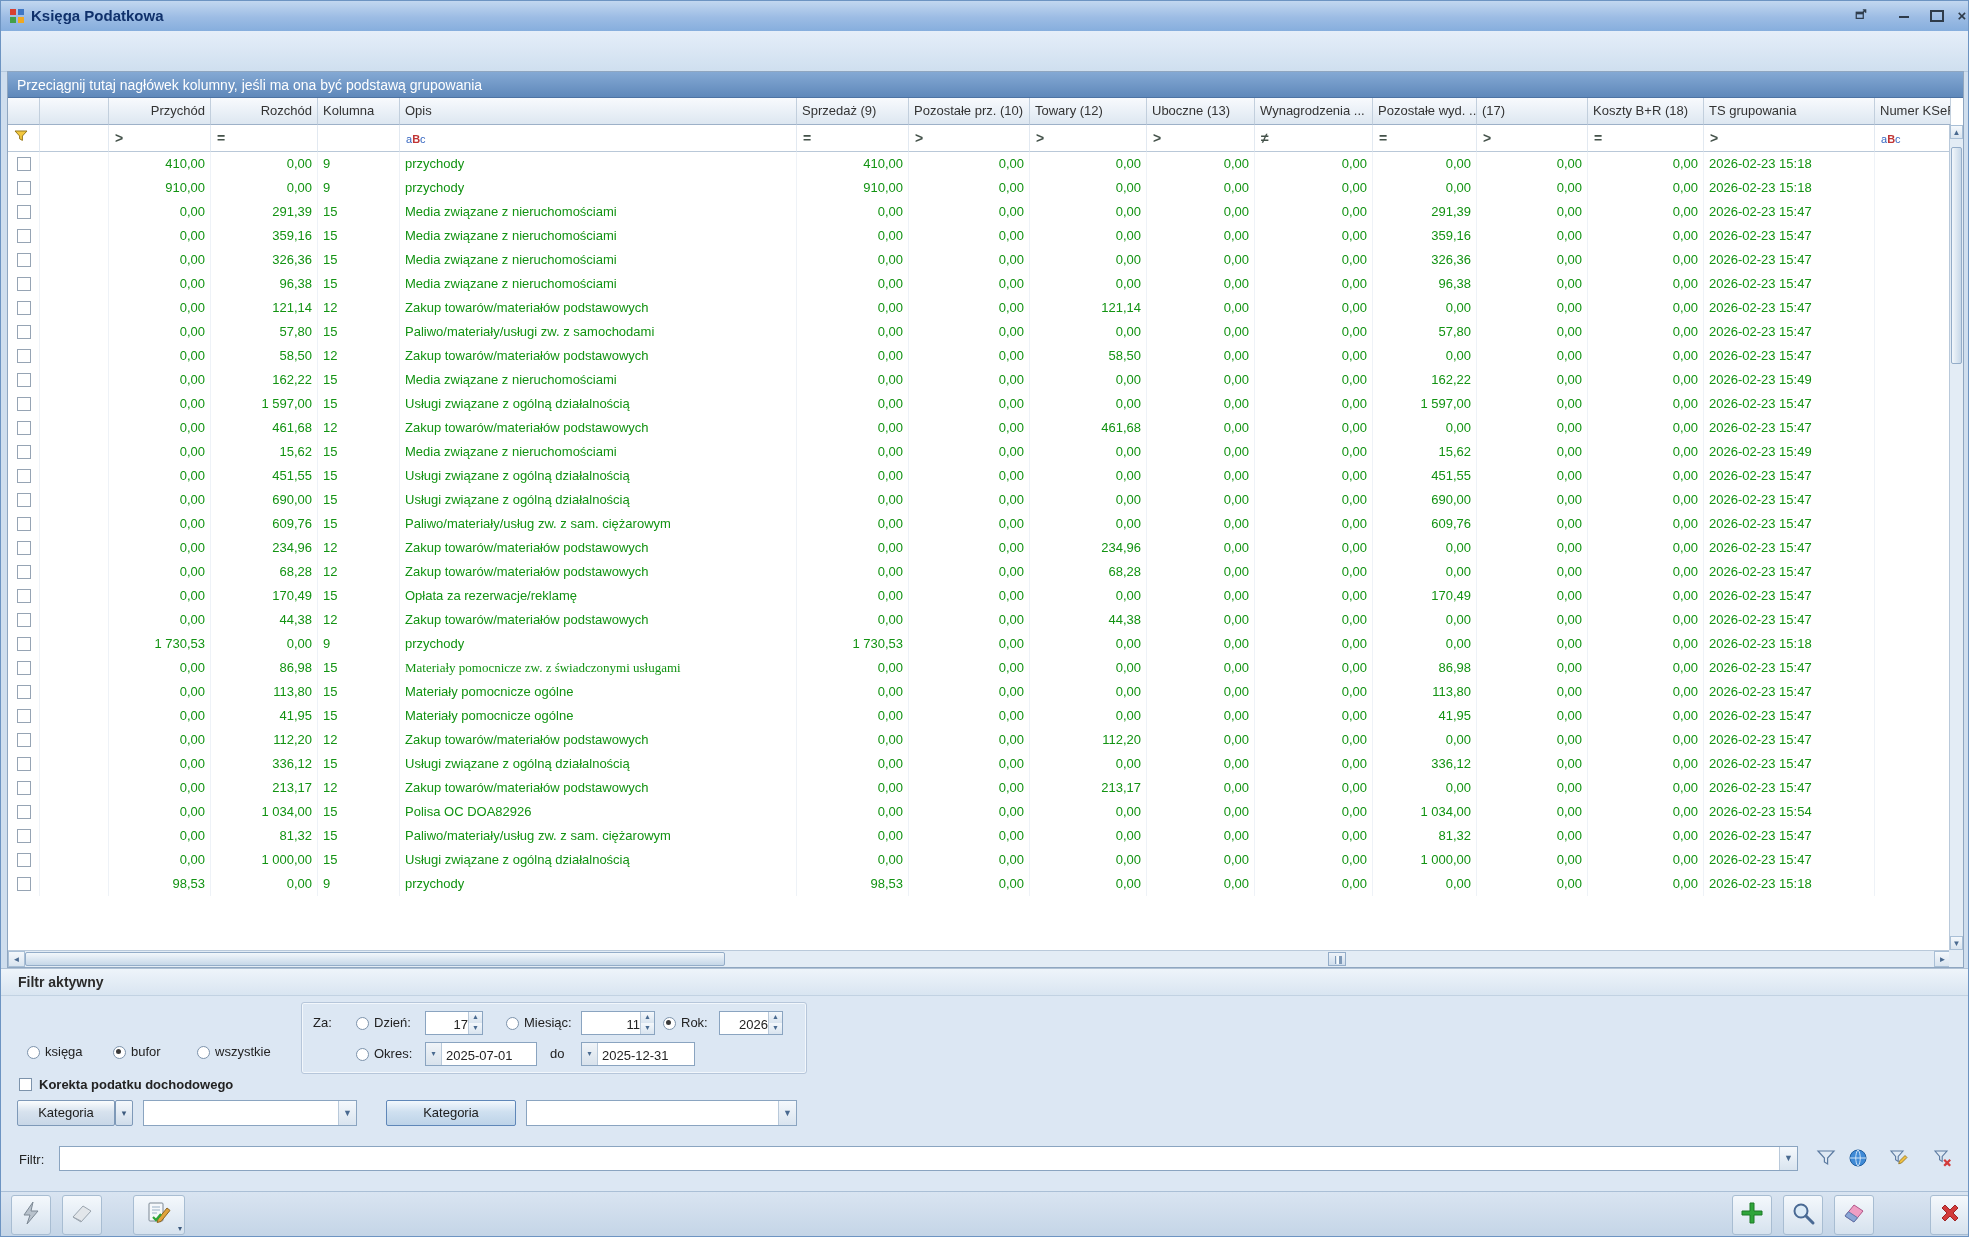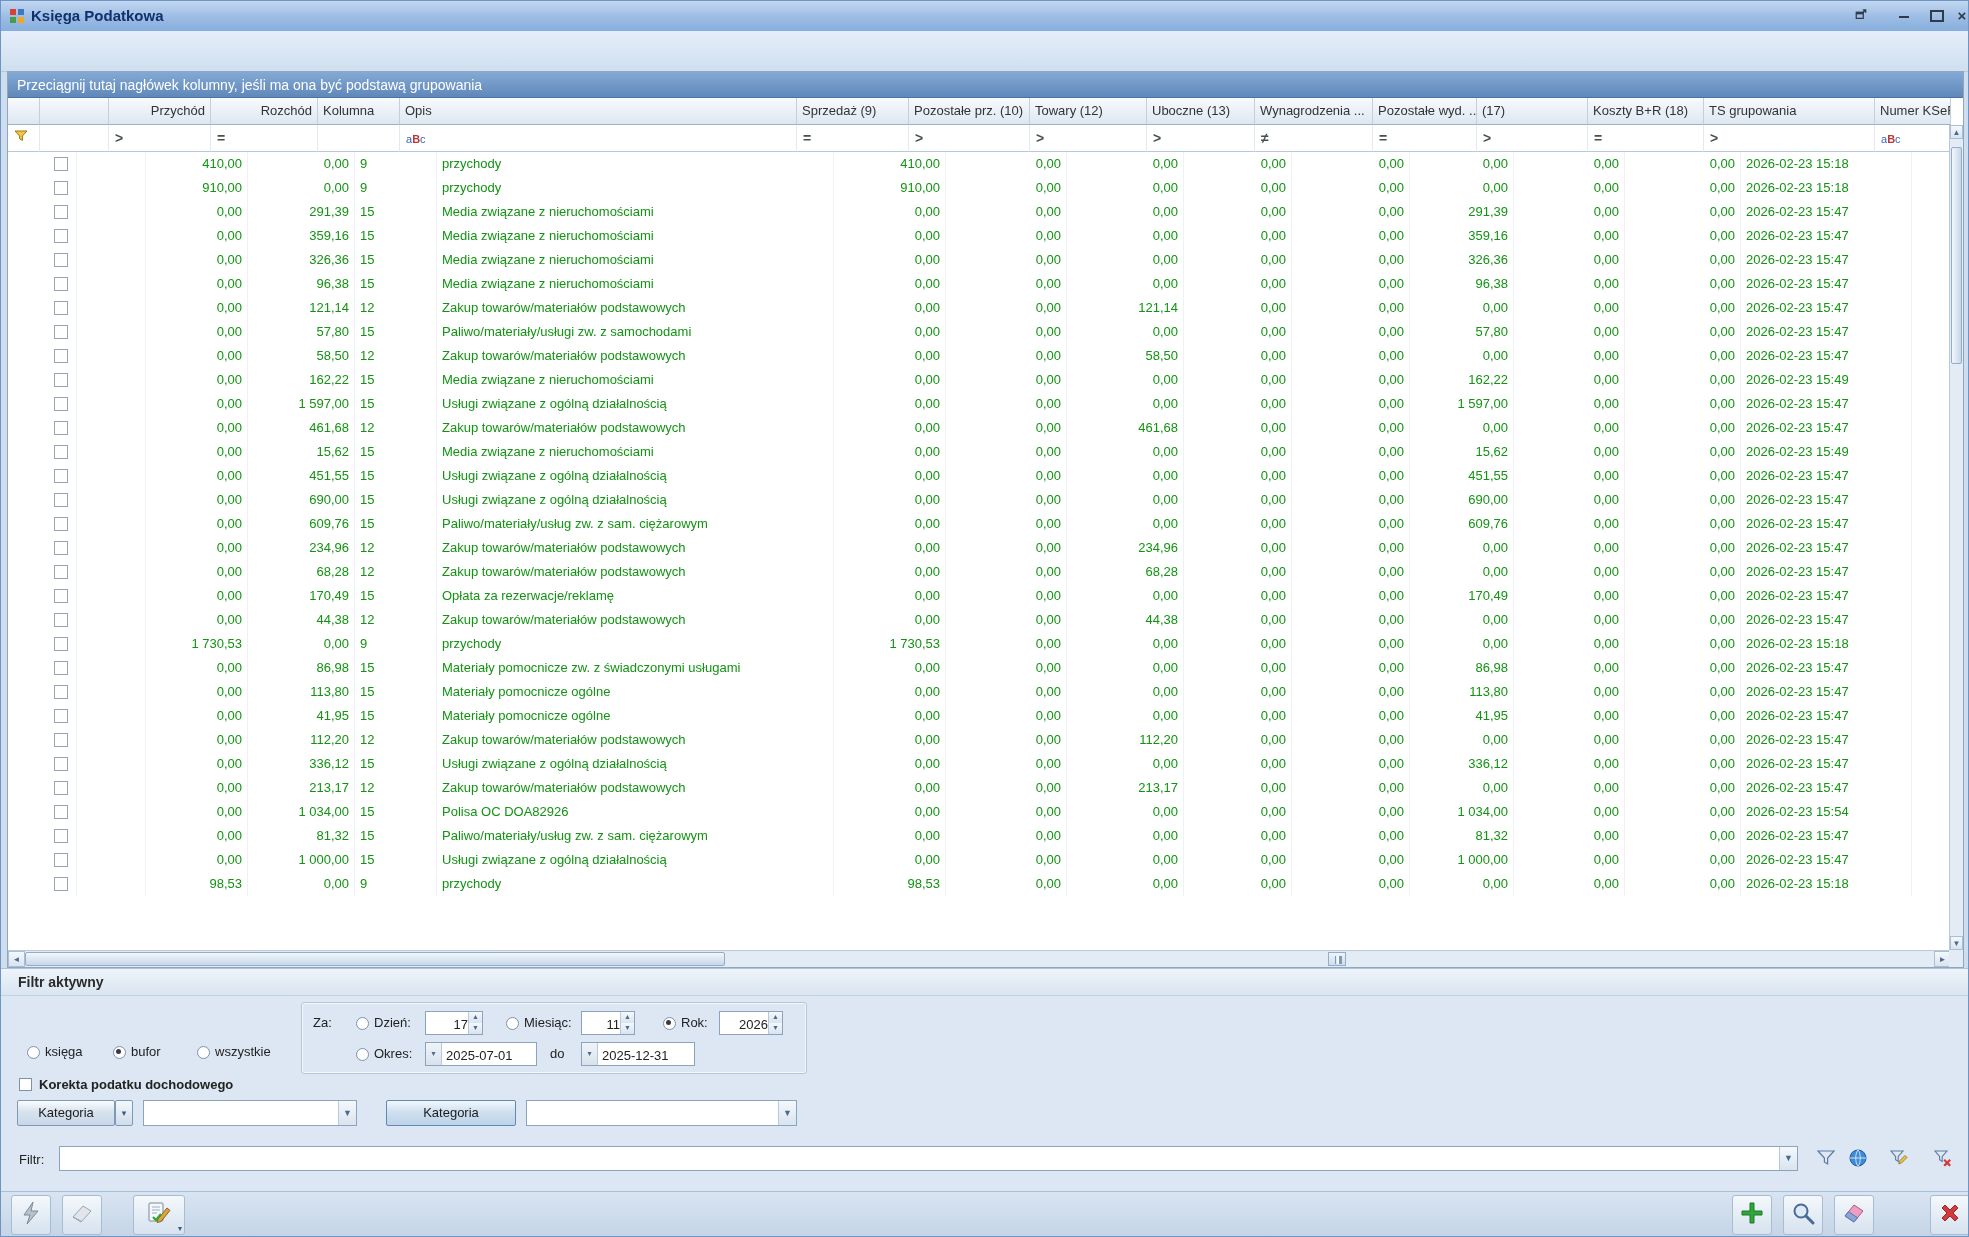--- a/index.html
+++ b/index.html
@@ -32,21 +32,21 @@
             box-sizing:border-box;white-space:nowrap;overflow:hidden;}
   .grid-header,.grid-filter,.grid-summary{display:flex;width:1943px;}
   .hcell{box-sizing:border-box;height:27px;line-height:25px;padding:0 5px;font-size:13px;color:#333;
          background:linear-gradient(#f8fafd,#dde7f1);border-right:1px solid #c2cfdd;
          border-bottom:1px solid #9db1c8;overflow:hidden;white-space:nowrap;flex:none;}
   .fcell{box-sizing:border-box;height:27px;line-height:25px;padding:0 6px;background:#fff;
          border-right:1px solid #e2e9f1;border-bottom:1px solid #b9c8d8;flex:none;overflow:hidden;}
   .op{font-weight:700;color:#44524a;font-size:14px;}
   .abc{font-size:11px;} .abc .la{color:#3566c0;} .abc .lb{color:#c03535;font-weight:700;} .abc .lc{color:#3566c0;}
   .grid-body{height:770px;background:#fff;overflow:hidden;width:1943px;}
-  .row{display:flex;height:24px;margin-left:37px;}
+  .row{display:flex;height:24px;}
   .dcell{box-sizing:border-box;height:24px;line-height:23px;padding:0 5px;font-size:13px;
          color:var(--grid-green,#129312);border-right:1px solid #eef2f7;overflow:hidden;
          white-space:nowrap;flex:none;}
   .a-r{text-align:right;} .a-l{text-align:left;} .a-c{text-align:center;}
   .chk{display:inline-block;width:12px;height:12px;border:1px solid #96a4b4;background:#fff;
        vertical-align:middle;margin-top:-2px;}
   .grid-summary{height:28px;background:#eef2f6;border-top:1px solid #aebfd2;}
   .scell{box-sizing:border-box;height:27px;line-height:25px;padding:0 5px;font-size:13px;color:#1a1a1a;
          border-right:1px solid #d4dde7;flex:none;overflow:hidden;}
   .scell.box{background:#fff;border:1px solid #9cb0c6;}
@@ -565,21 +565,21 @@
           <div class="dcell a-r" style="width: 116px;">0,00</div>
           <div class="dcell a-l" style="width: 171px;">2026-02-23 15:18</div>
           <div class="dcell a-l" style="width: 76px;"></div>
         </div>
         <div class="row">
           <div class="dcell a-c" style="width: 32px;"><span class="chk"></span></div>
           <div class="dcell a-l" style="width: 69px;"></div>
           <div class="dcell a-r" style="width: 102px;">0,00</div>
           <div class="dcell a-r" style="width: 107px;">86,98</div>
           <div class="dcell a-l" style="width: 82px;">15</div>
-          <div class="dcell a-l" style="width: 397px;">Materiały pomocnicze zw. z świadczonymi usługami</div>
+          <div class="dcell a-l" style="width: 397px; font-family: Liberation Serif, serif;">Materiały pomocnicze zw. z świadczonymi usługami</div>
           <div class="dcell a-r" style="width: 112px;">0,00</div>
           <div class="dcell a-r" style="width: 121px;">0,00</div>
           <div class="dcell a-r" style="width: 117px;">0,00</div>
           <div class="dcell a-r" style="width: 108px;">0,00</div>
           <div class="dcell a-r" style="width: 118px;">0,00</div>
           <div class="dcell a-r" style="width: 104px;">86,98</div>
           <div class="dcell a-r" style="width: 111px;">0,00</div>
           <div class="dcell a-r" style="width: 116px;">0,00</div>
           <div class="dcell a-l" style="width: 171px;">2026-02-23 15:47</div>
           <div class="dcell a-l" style="width: 76px;"></div>
@@ -783,21 +783,21 @@
       <div class="spin" style="left:424px;top:15px;width:58px;">
         <input value="17" style="">
         <span class="arrows">
             <span>▲</span>
             <span>▼</span>
           </span>
       </div>
 
       <span class="radio" style="left:505px;top:21px;"></span>
       <span class="lbl" style="left:523px;top:19px;">Miesiąc:</span>
-      <div class="spin" style="left:580px;top:15px;width:54px;">
+      <div class="spin" style="left:580px;top:15px;width:74px;">
         <input value="11" style="">
         <span class="arrows">
             <span>▲</span>
             <span>▼</span>
           </span>
       </div>
 
       <span class="radio sel" style="left:662px;top:21px;"></span>
       <span class="lbl" style="left:680px;top:19px;">Rok:</span>
       <div class="spin" style="left:718px;top:15px;width:64px;">

